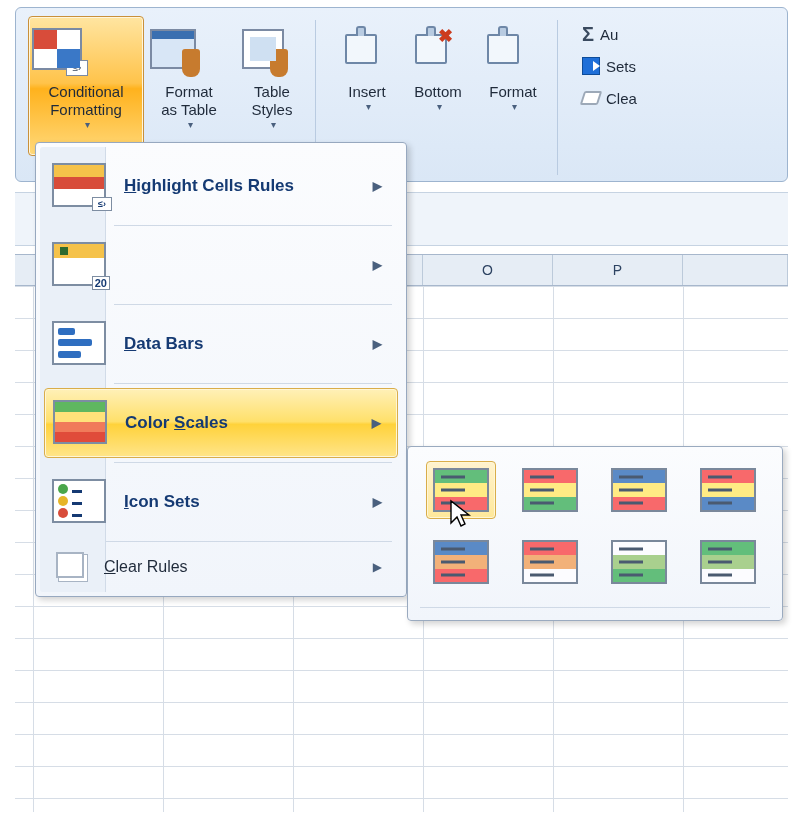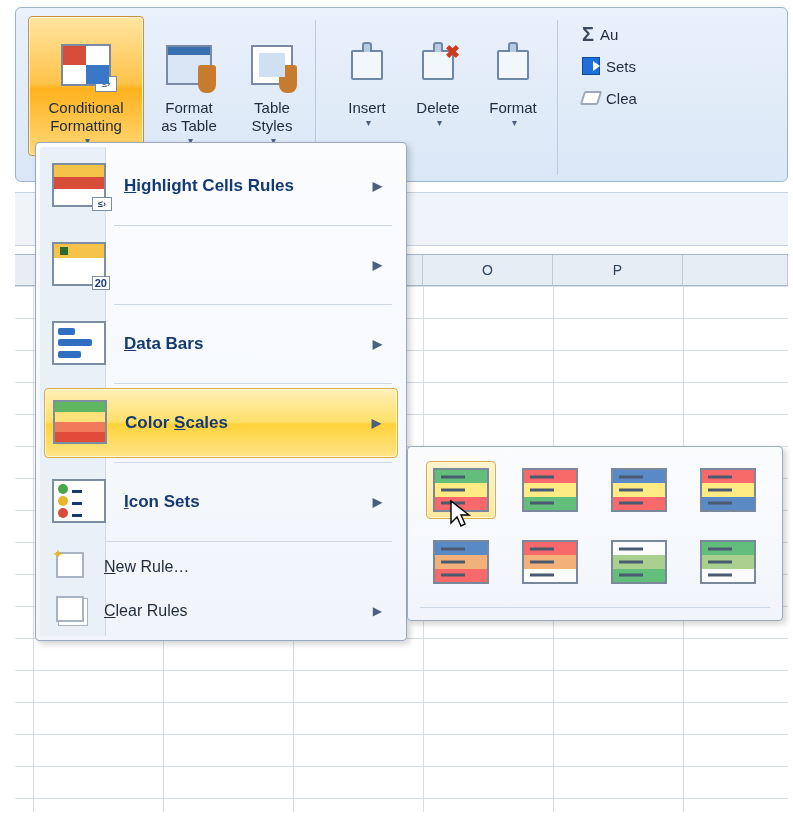--- a/index.html
+++ b/index.html
@@ -43,25 +43,24 @@
   .group-title {
     position: absolute;
     left: 0; right: 0; bottom: 3px;
     text-align: left;
     font-size: 14px;
     color: #4a607e;
   }
   .big-btn {
     display: flex;
     flex-direction: column;
-    align-items: center;
     justify-content: flex-start;
     width: 90px;
     height: 140px;
-    padding-top: 20px;
+    padding-top: 4px;
     font-size: 15px;
     color: #1f2a3a;
     text-align: center;
     line-height: 1.2;
     border: 1px solid transparent;
     border-radius: 4px;
     cursor: default;
   }
   .big-btn.active {
     background: linear-gradient(#ffe5a1,#ffc34a 48%,#ffb21d 52%,#ffd97b);
@@ -284,21 +283,21 @@
         </div>
       <span>Insert</span>
         <span class="caret" style="display:block">▾</span>
     </div>
     <div class="big-btn" style="width:72px">
       <div class="icon-slot">
           <div class="ic-cell red">
             <span class="stub"></span>
           </div>
         </div>
-      <span>Delete</span>
+      <span>Bottom</span>
         <span class="caret" style="display:block">▾</span>
     </div>
     <div class="big-btn" style="width:78px">
       <div class="icon-slot">
           <div class="ic-cell">
             <span class="stub"></span>
           </div>
         </div>
       <span>Format</span>
         <span class="caret" style="display:block">▾</span>
@@ -387,26 +386,20 @@
       </div>
     </div>
     <span><span class="u">I</span>con Sets</span>
     <span class="arrow">▶</span>
   </div>
 
   <div class="ctx-sep" style="margin-left:10px"></div>
 
   <div class="ctx-item small">
     <div class="img">
-        <div class="mini-rule star"></div>
-      </div>
-    <span><span class="u">N</span>ew Rule…</span>
-  </div>
-  <div class="ctx-item small">
-    <div class="img">
         <div class="mini-rule two"></div>
       </div>
     <span><span class="u">C</span>lear Rules</span>
     <span class="arrow">▶</span>
   </div>
 </div>
 
 <div class="gallery">
   <div class="gal-grid" id="gal-grid">
       <div class="swatch-btn sel">

